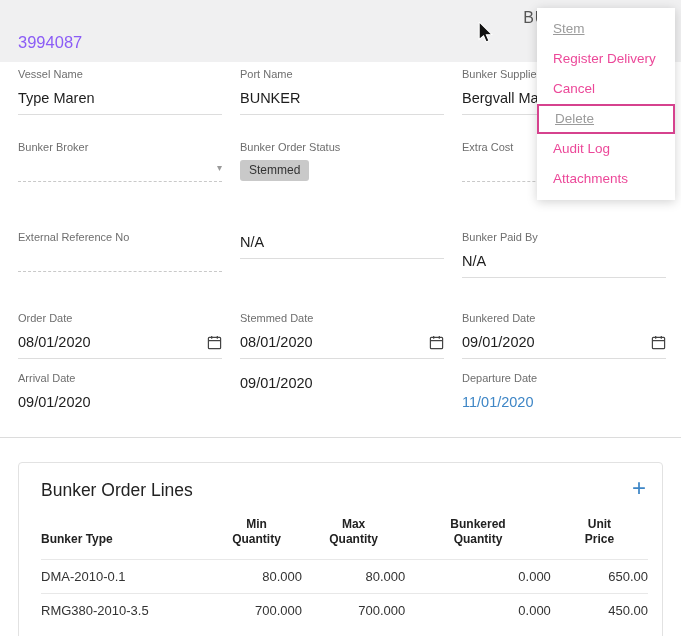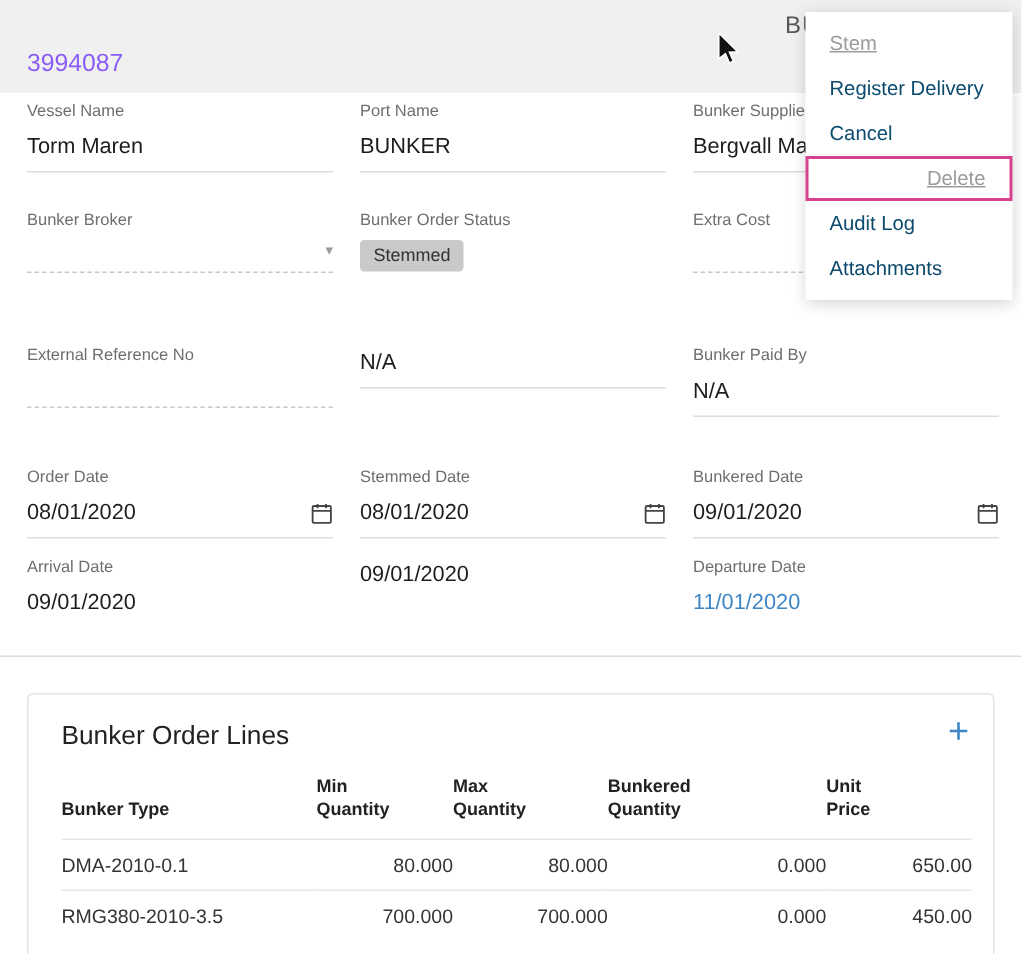--- a/index.html
+++ b/index.html
@@ -60,61 +60,61 @@
   .card-head{position:relative;padding:17px 22px 0 22px;}
   .card-title{font-size:17.5px;color:#222;font-weight:500;}
   .add-btn{
     position:absolute;top:13px;right:16px;color:var(--accent-blue);
     font-size:24px;font-weight:400;line-height:24px;cursor:pointer;
     background:none;border:none;font-family:inherit;
   }
   .table-wrap{padding:0 14px 0 22px;margin-top:12px;}
   table{width:100%;border-collapse:collapse;}
   th{
-    font-size:12px;color:#222;font-weight:700;text-align:left;
+    font-size:12px;color:#222;font-weight:700;text-align:center;
     vertical-align:bottom;padding:4px 0 12px 0;line-height:15px;
   }
   th.left,td.left{text-align:left;}
   td{
     font-size:13px;color:#333;text-align:right;padding:9px 0;
     border-top:1px solid #e8e8e8;
   }
   .c1{width:28%}.c2{width:15%}.c3{width:17%}.c4{width:24%}.c5{width:16%}
   
   .menu{
     position:absolute;top:8px;left:537px;width:138px;z-index:20;
     background:#fff;box-shadow:0 2px 10px rgba(0,0,0,.18);
     padding:6px 0;
   }
   .menu-item{
     height:30px;line-height:30px;padding:0 16px;font-size:13.5px;
-    color:#0c4a6e;cursor:pointer;white-space:nowrap;
+    color:#ec4899;cursor:pointer;white-space:nowrap;
   }
   .menu-item.disabled{color:#9b9b9b;text-decoration:underline;}
   .menu-item.highlight{
-    border:2px solid var(--delete-highlight);line-height:26px;text-align:right;
+    border:2px solid var(--delete-highlight);line-height:26px;
   }
   
   .cursor{position:absolute;top:22px;left:478px;z-index:30;pointer-events:none;}
 </style>
 </head>
 <body>
 
 <div class="top-header">
   <div class="kicker">BUNKER ORDER</div>
   <div class="order-no">3994087</div>
 </div>
 
 <div class="form">
 
   <div class="row r1">
     <div class="field">
       <div class="f-label">Vessel Name</div>
       <div class="f-value">
-          <span>Torm Maren</span>
+          <span>Type Maren</span>
         </div>
     </div>
     <div class="field">
       <div class="f-label">Port Name</div>
       <div class="f-value">
           <span>BUNKER</span>
         </div>
     </div>
     <div class="field">
       <div class="f-label">Bunker Supplier</div>

